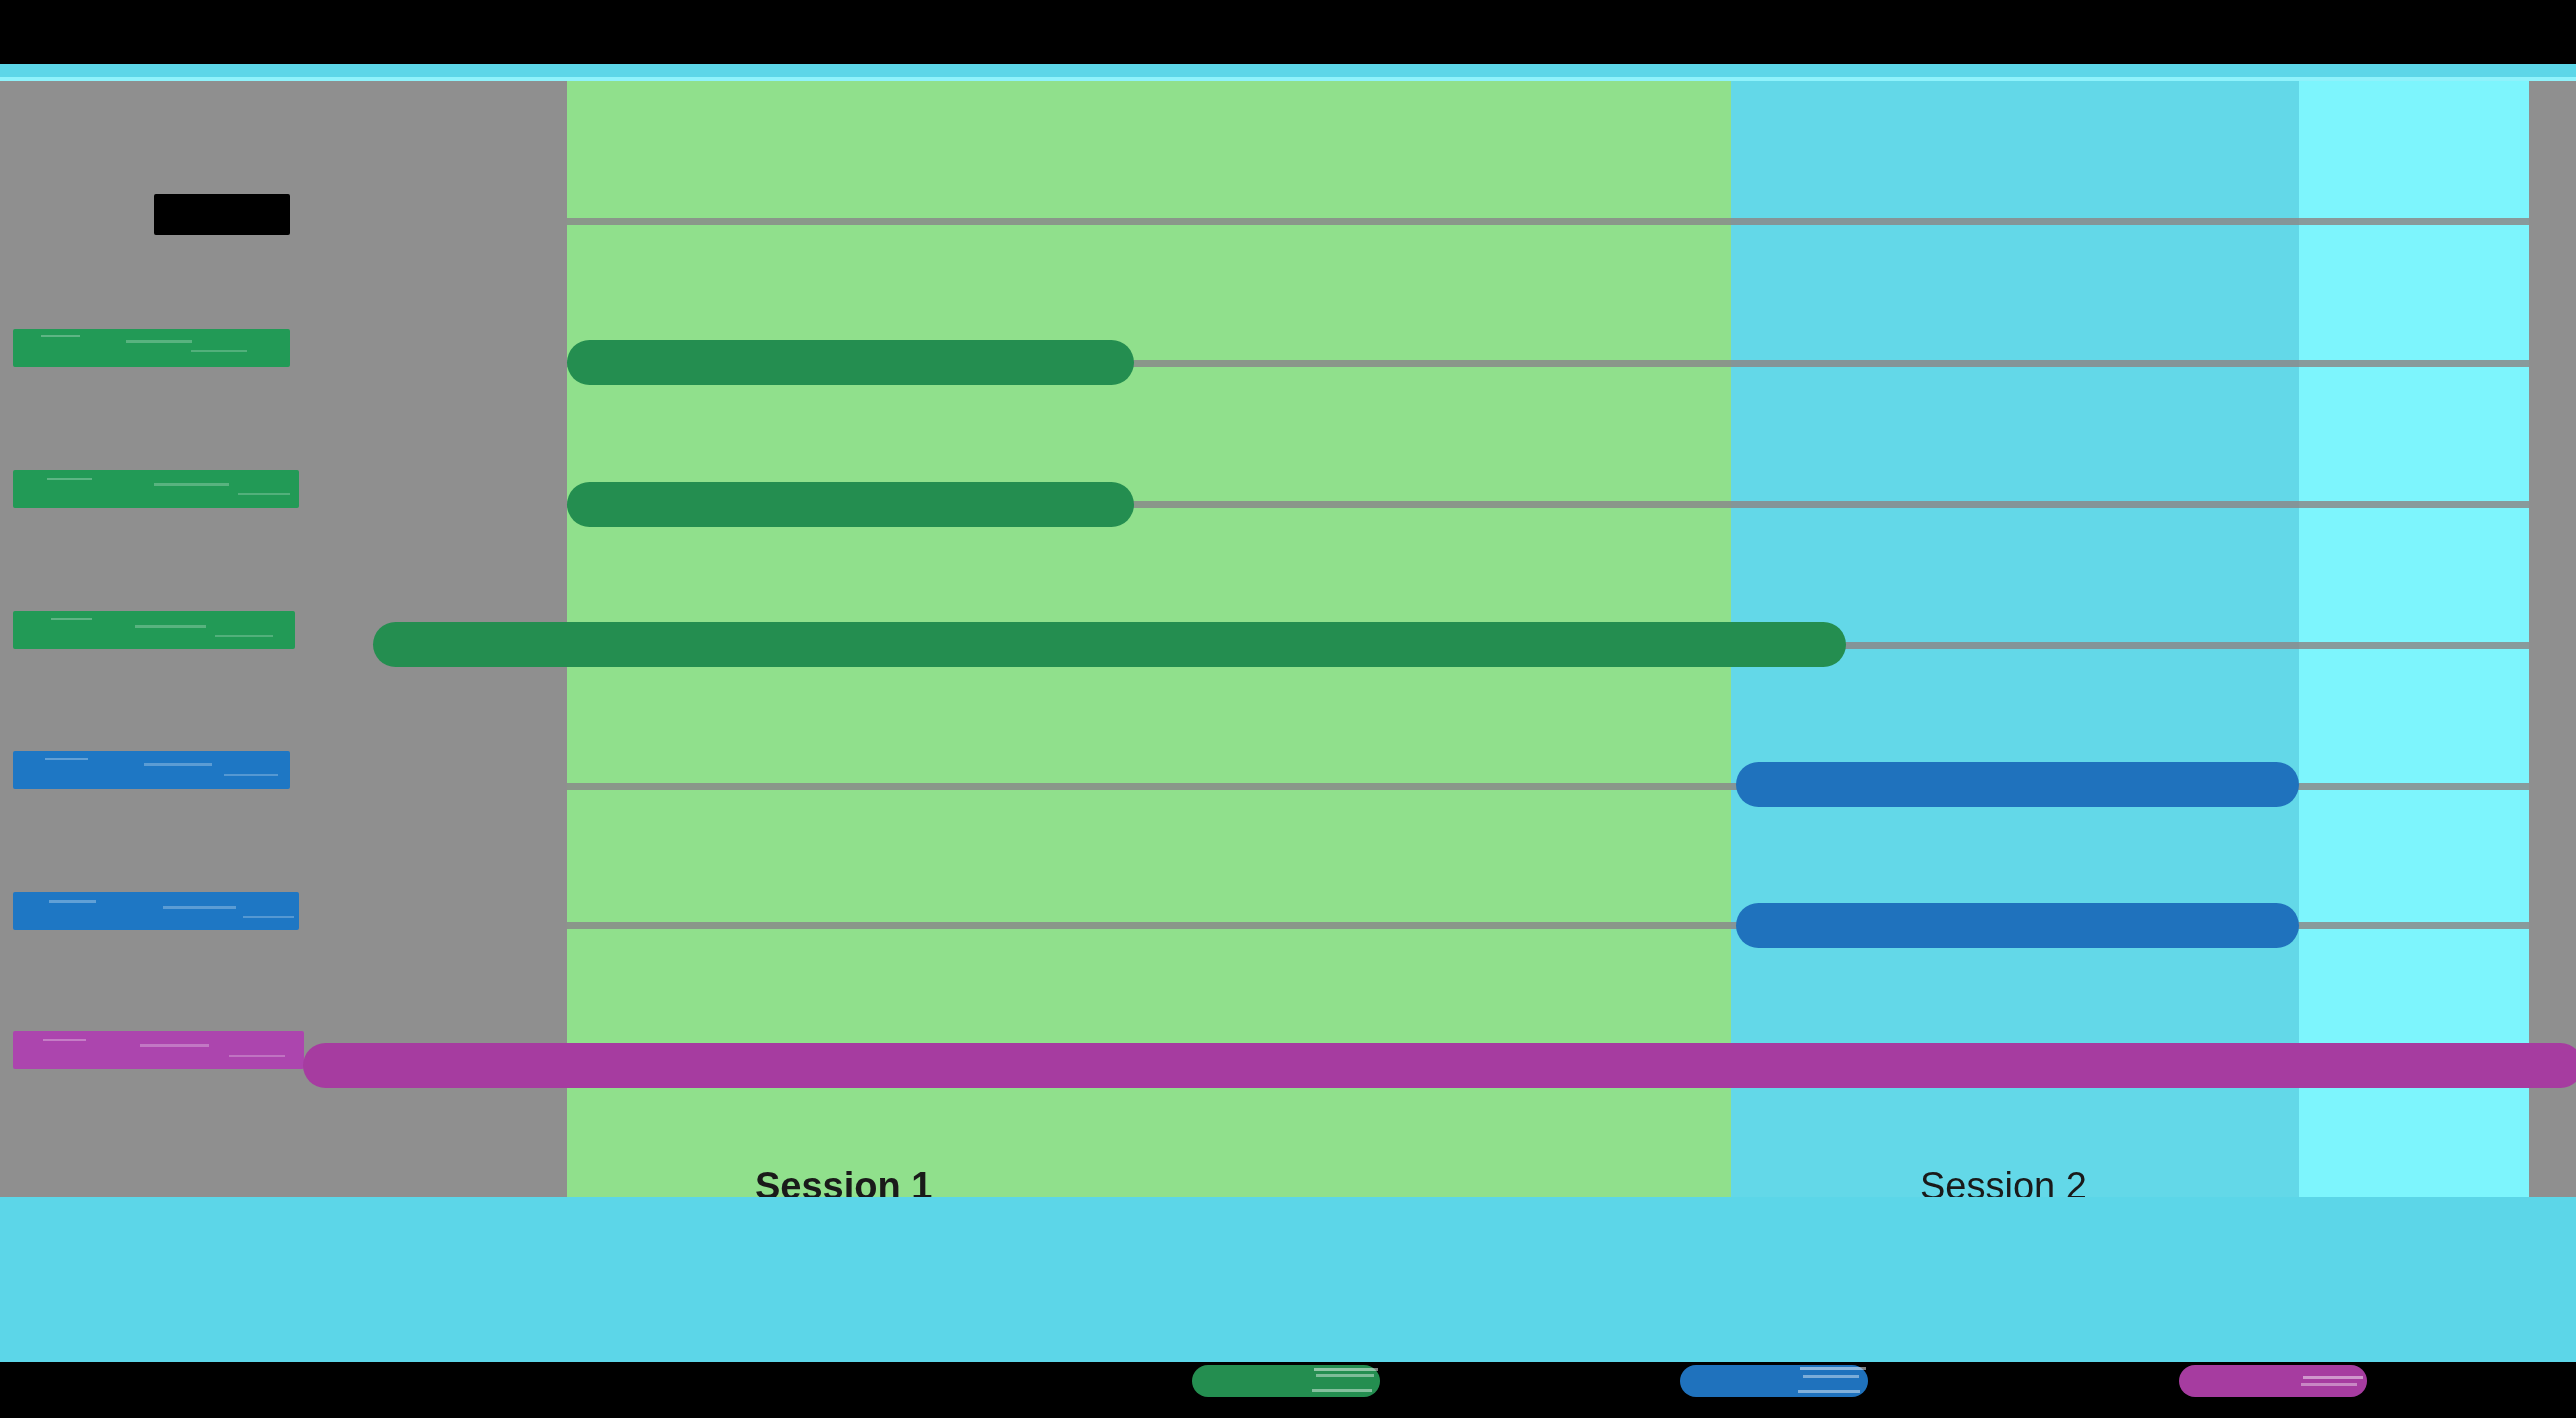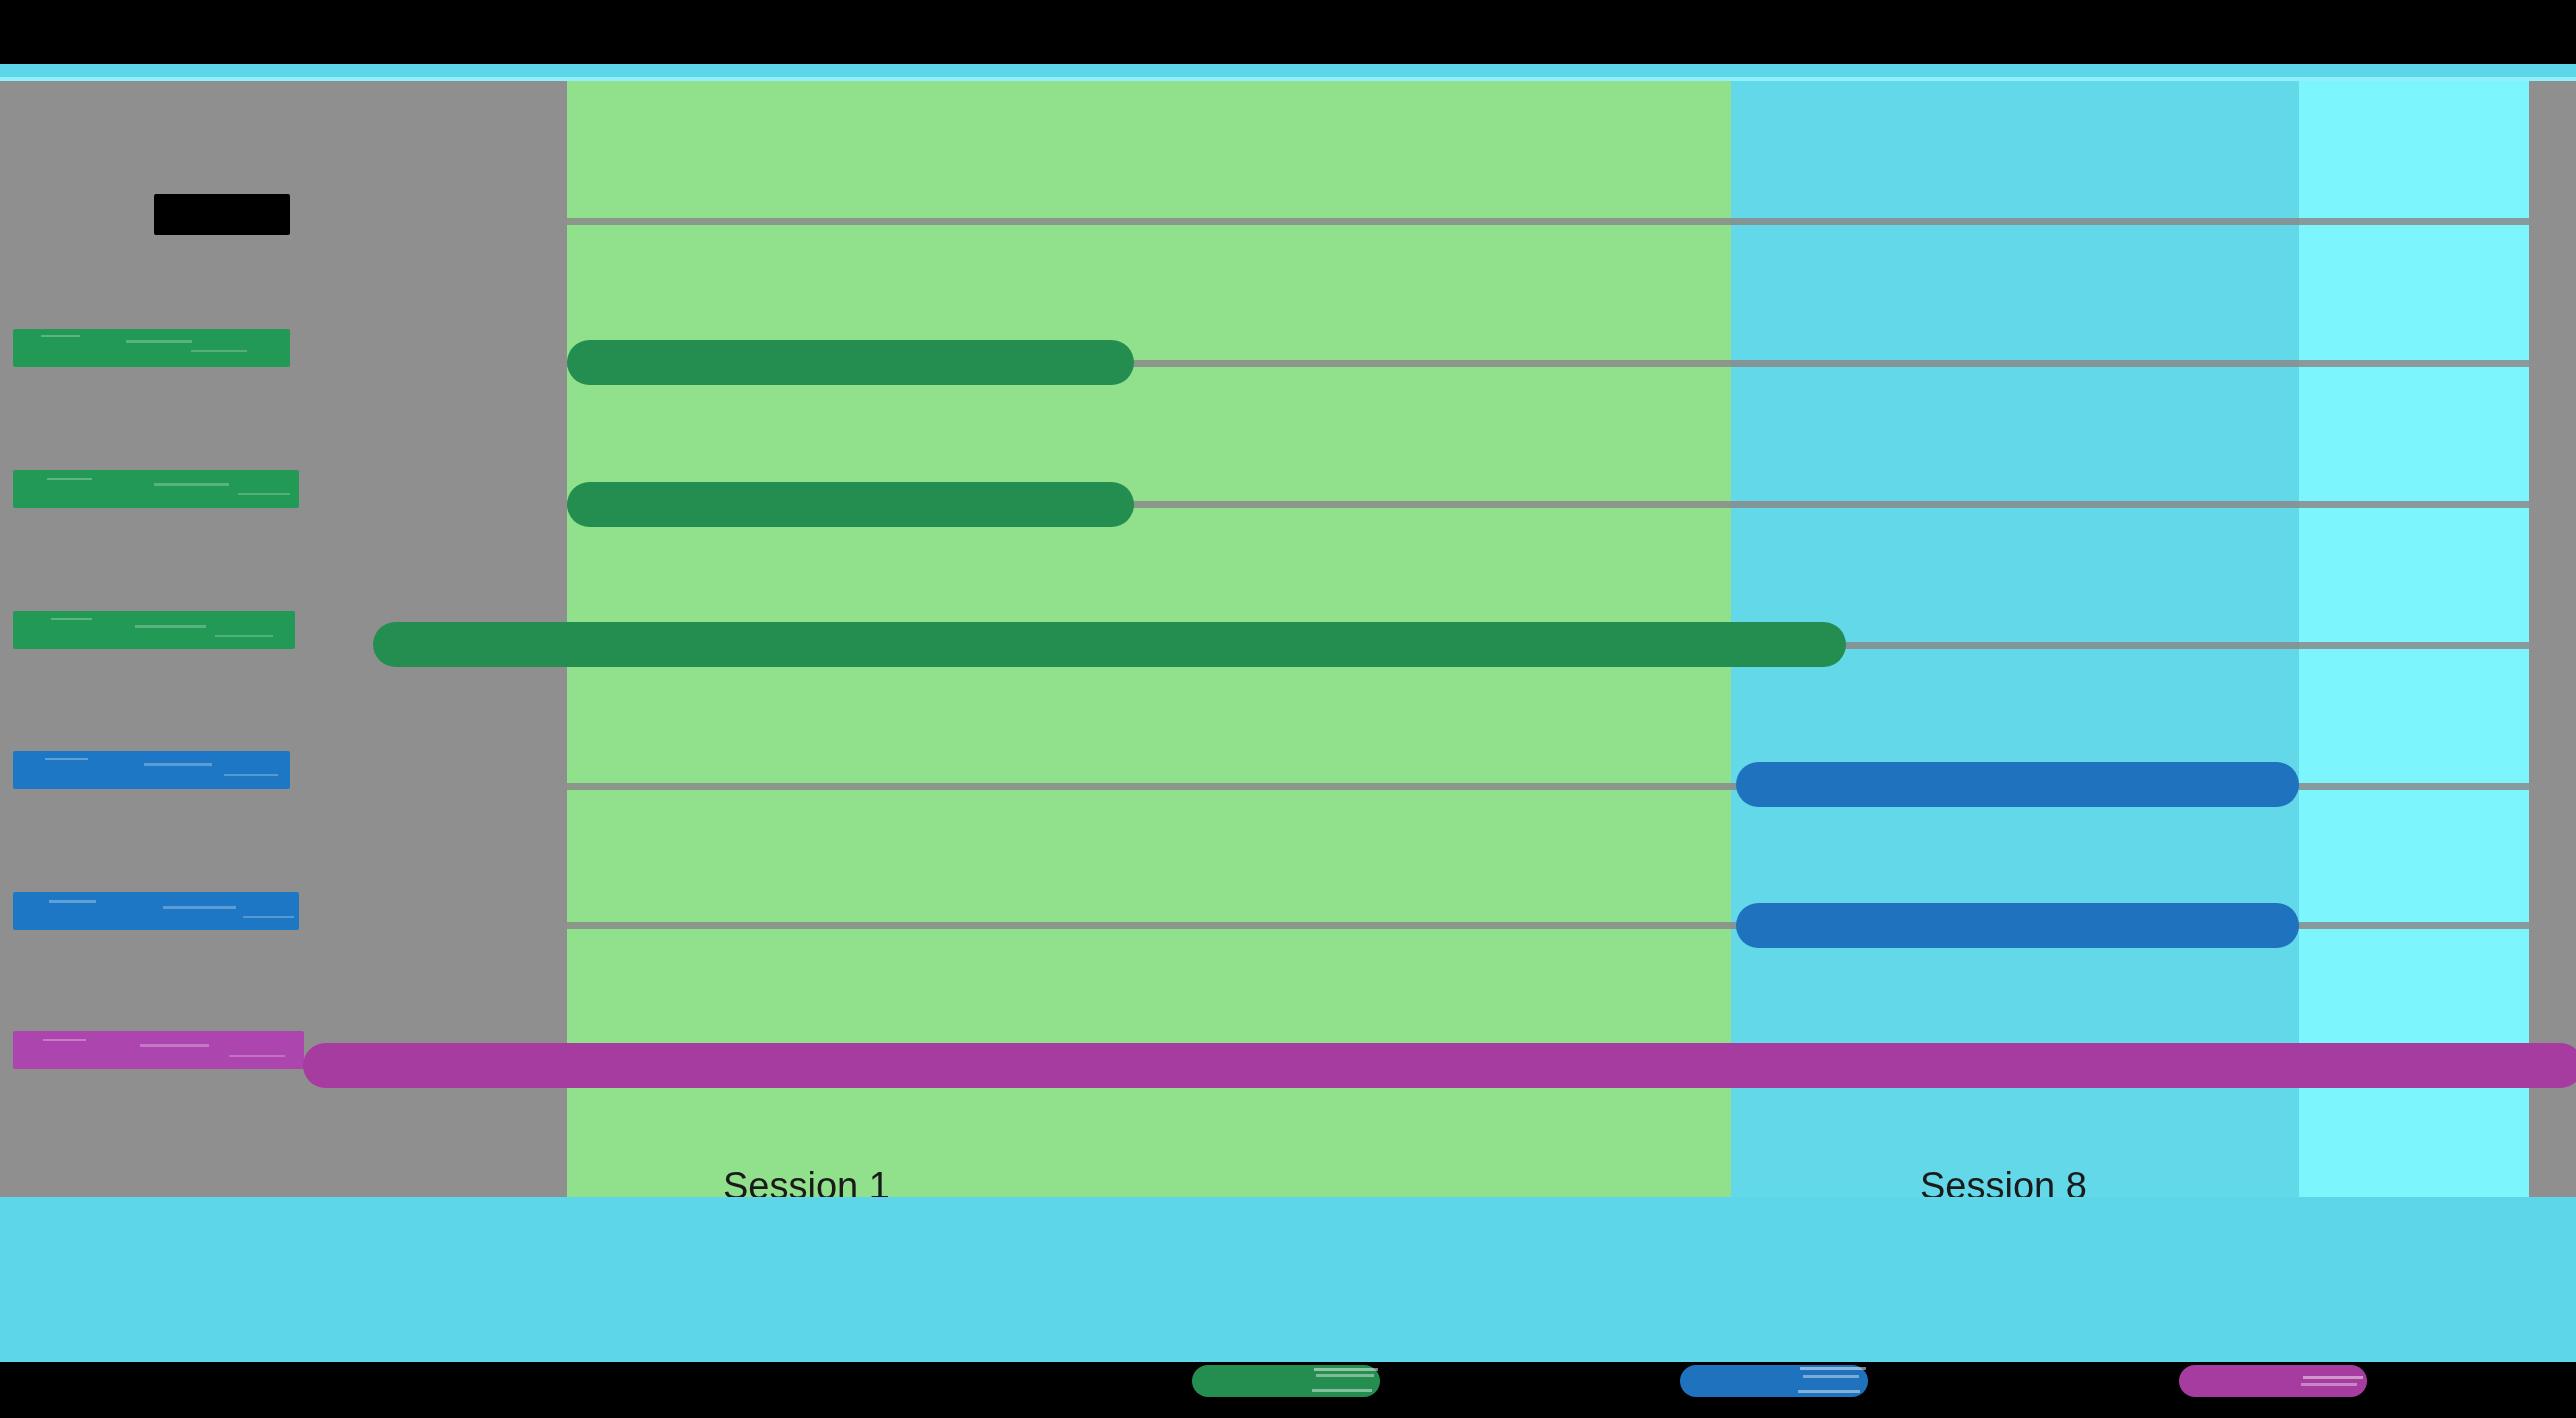--- a/index.html
+++ b/index.html
@@ -211,22 +211,22 @@
     <div class="noise" style="left:216px; top:23.5px; width:56px; opacity:.45"></div>
   </div>
 
   <div class="bar green" style="left:567px;  width:567px;  top:259px;"></div>
   <div class="bar green" style="left:567px;  width:567px;  top:401px;"></div>
   <div class="bar green" style="left:373px;  width:1473px; top:541px;"></div>
   <div class="bar blue" style="left:1736px; width:563px;  top:681px;"></div>
   <div class="bar blue" style="left:1736px; width:563px;  top:822px;"></div>
   <div class="bar magenta" style="left:303px;  width:2280px; top:962px;"></div>
 
-  <span class="session-label" style="left:723px;">Session 1</span>
-  <span class="session-label" style="left:1920px;">Session 8</span>
+  <span class="session-label" style="left:755px;font-weight:bold;">Session 1</span>
+  <span class="session-label" style="left:1920px;">Session 2</span>
 </div>
 
 <div class="axis-strip"></div>
 
 <div class="bottom-letterbox"></div>
 
 <div class="legend-item" style="left:1192px; width:188px;">
   <div class="legend-swatch green"></div>
   <div class="noise" style="left:122px; top:2.8px;  width:64px; opacity:.9"></div>
   <div class="noise" style="left:124px; top:9.4px; width:58px; opacity:.75"></div>

